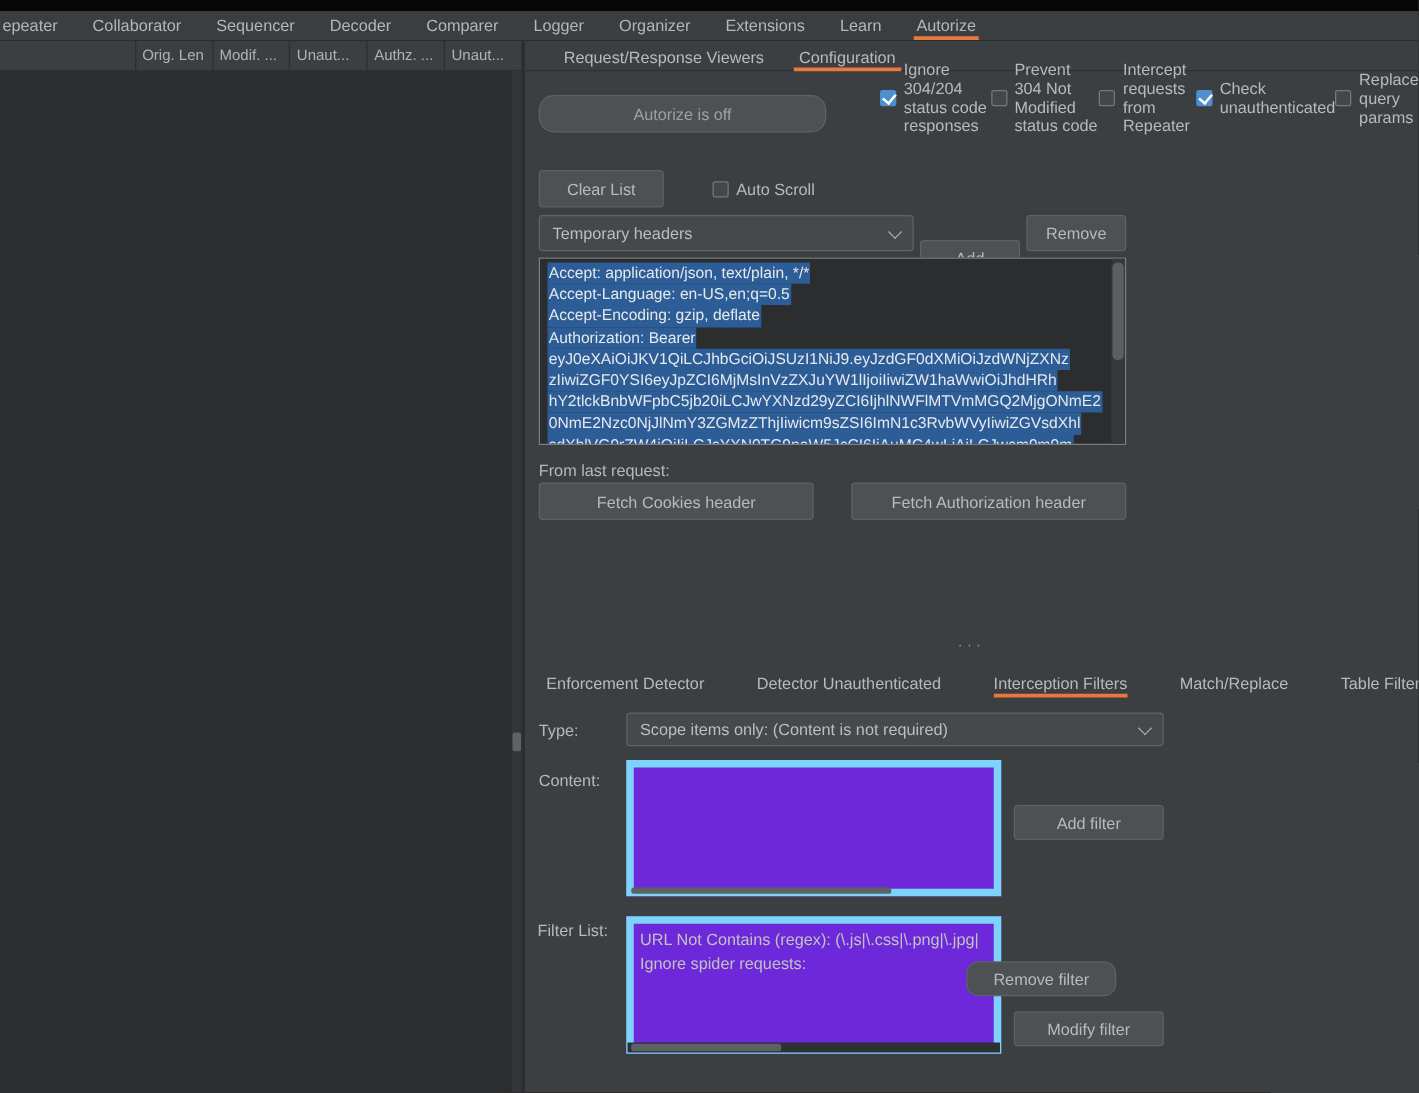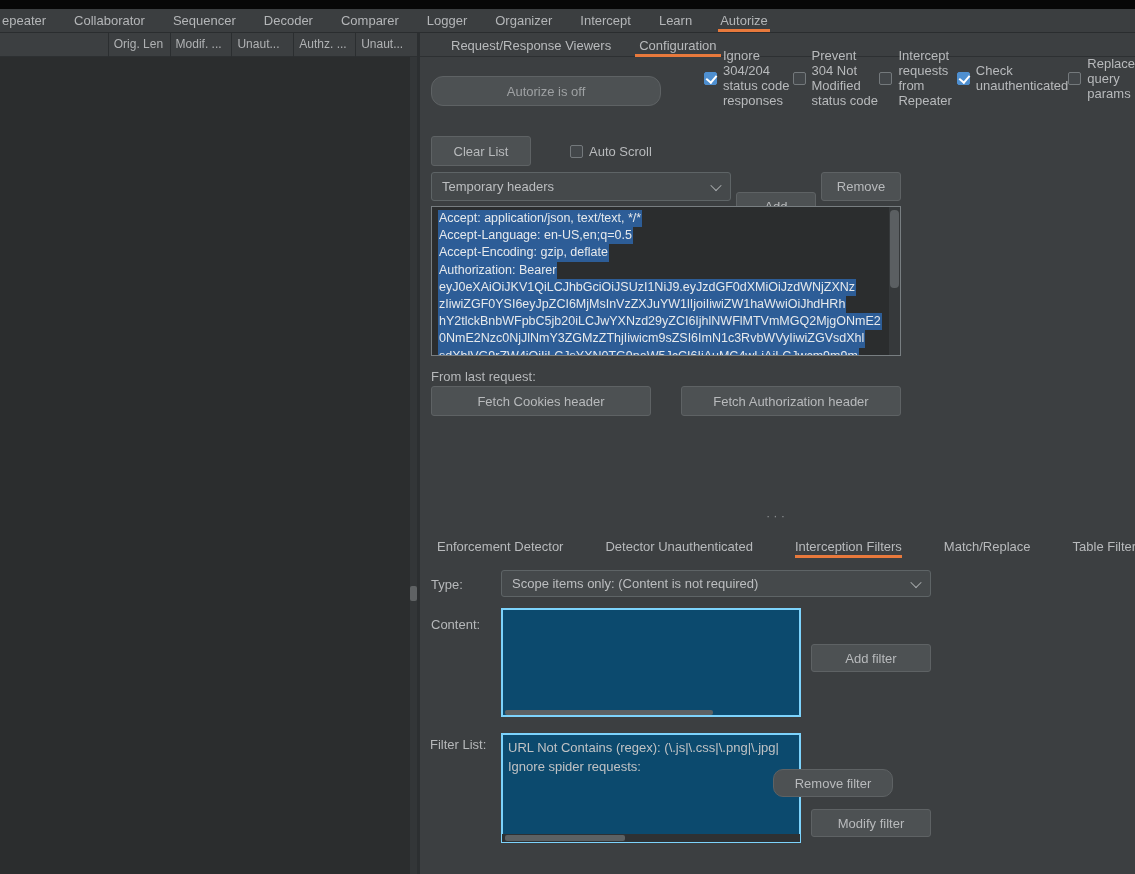--- a/index.html
+++ b/index.html
@@ -58,41 +58,41 @@
 
   
   .dots{position:absolute;left:766px;top:508px;color:#8a8d8f;font-size:13px;letter-spacing:3px;}
 
   
   .btabs{position:absolute;left:437px;top:534px;height:24px;display:flex;gap:42px;white-space:nowrap;}
   .btab{position:relative;display:flex;align-items:center;color:#b8babc;}
   .btab.active::after{content:"";position:absolute;left:0;right:0;bottom:0;height:3px;background:var(--accent);}
 
   
-  .box{position:absolute;background:#0c4a6e;border:2px solid #7dd3fc;}
+  .box{position:absolute;background:#6d28d9;border:6px solid #7dd3fc;}
   .hthumb{position:absolute;background:#5d6163;border-radius:2px;}
   .htrack{position:absolute;background:#2e3133;}
   .fitem{height:19px;line-height:19px;padding:0 5px;color:#c0c2c4;white-space:nowrap;overflow:hidden;}
 </style>
 </head>
 <body>
 
 <div id="app">
 
   <div class="topstrip"></div>
 
   <div class="menubar">
     <div class="menu-item">epeater</div>
     <div class="menu-item">Collaborator</div>
     <div class="menu-item">Sequencer</div>
     <div class="menu-item">Decoder</div>
     <div class="menu-item">Comparer</div>
     <div class="menu-item">Logger</div>
     <div class="menu-item">Organizer</div>
-    <div class="menu-item">Intercept</div>
+    <div class="menu-item">Extensions</div>
     <div class="menu-item">Learn</div>
     <div class="menu-item active">Autorize</div>
   </div>
 
   <div class="row2">
     <div class="colhdr">
       <div class="col c0"></div>
       <div class="col cn">Orig. Len</div>
       <div class="col cn">Modif. ...</div>
       <div class="col cn">Unaut...</div>
@@ -143,21 +143,21 @@
   </div>
 
   <div class="combo" style="left:431px;top:172px;width:300px;height:29px;">
     <span>Temporary headers</span>
     <span class="chev"></span>
   </div>
   <div class="btn" style="left:736px;top:172px;width:80px;height:29px;margin-top:20px;">Add</div>
   <div class="btn" style="left:821px;top:172px;width:80px;height:29px;">Remove</div>
 
   <div class="editor">
-    <span class="ed-line">Accept: application/json, text/text, */*</span>
+    <span class="ed-line">Accept: application/json, text/plain, */*</span>
     <span class="ed-line">Accept-Language: en-US,en;q=0.5</span>
     <span class="ed-line">Accept-Encoding: gzip, deflate</span>
     <span class="ed-line">Authorization: Bearer</span>
     <span class="ed-line">eyJ0eXAiOiJKV1QiLCJhbGciOiJSUzI1NiJ9.eyJzdGF0dXMiOiJzdWNjZXNz</span>
     <span class="ed-line">zIiwiZGF0YSI6eyJpZCI6MjMsInVzZXJuYW1lIjoiIiwiZW1haWwiOiJhdHRh</span>
     <span class="ed-line">hY2tlckBnbWFpbC5jb20iLCJwYXNzd29yZCI6IjhlNWFlMTVmMGQ2MjgONmE2</span>
     <span class="ed-line">0NmE2Nzc0NjJlNmY3ZGMzZThjIiwicm9sZSI6ImN1c3RvbWVyIiwiZGVsdXhl</span>
     <span class="ed-line">sdXhlVG9rZW4iOiIiLCJsYXN0TG9naW5JcCI6IjAuMC4wLjAiLCJwcm9m9m</span>
   </div>
   <div class="ed-scroll-track" style="position:absolute;left:889px;top:207px;width:11px;height:148px;"></div>

